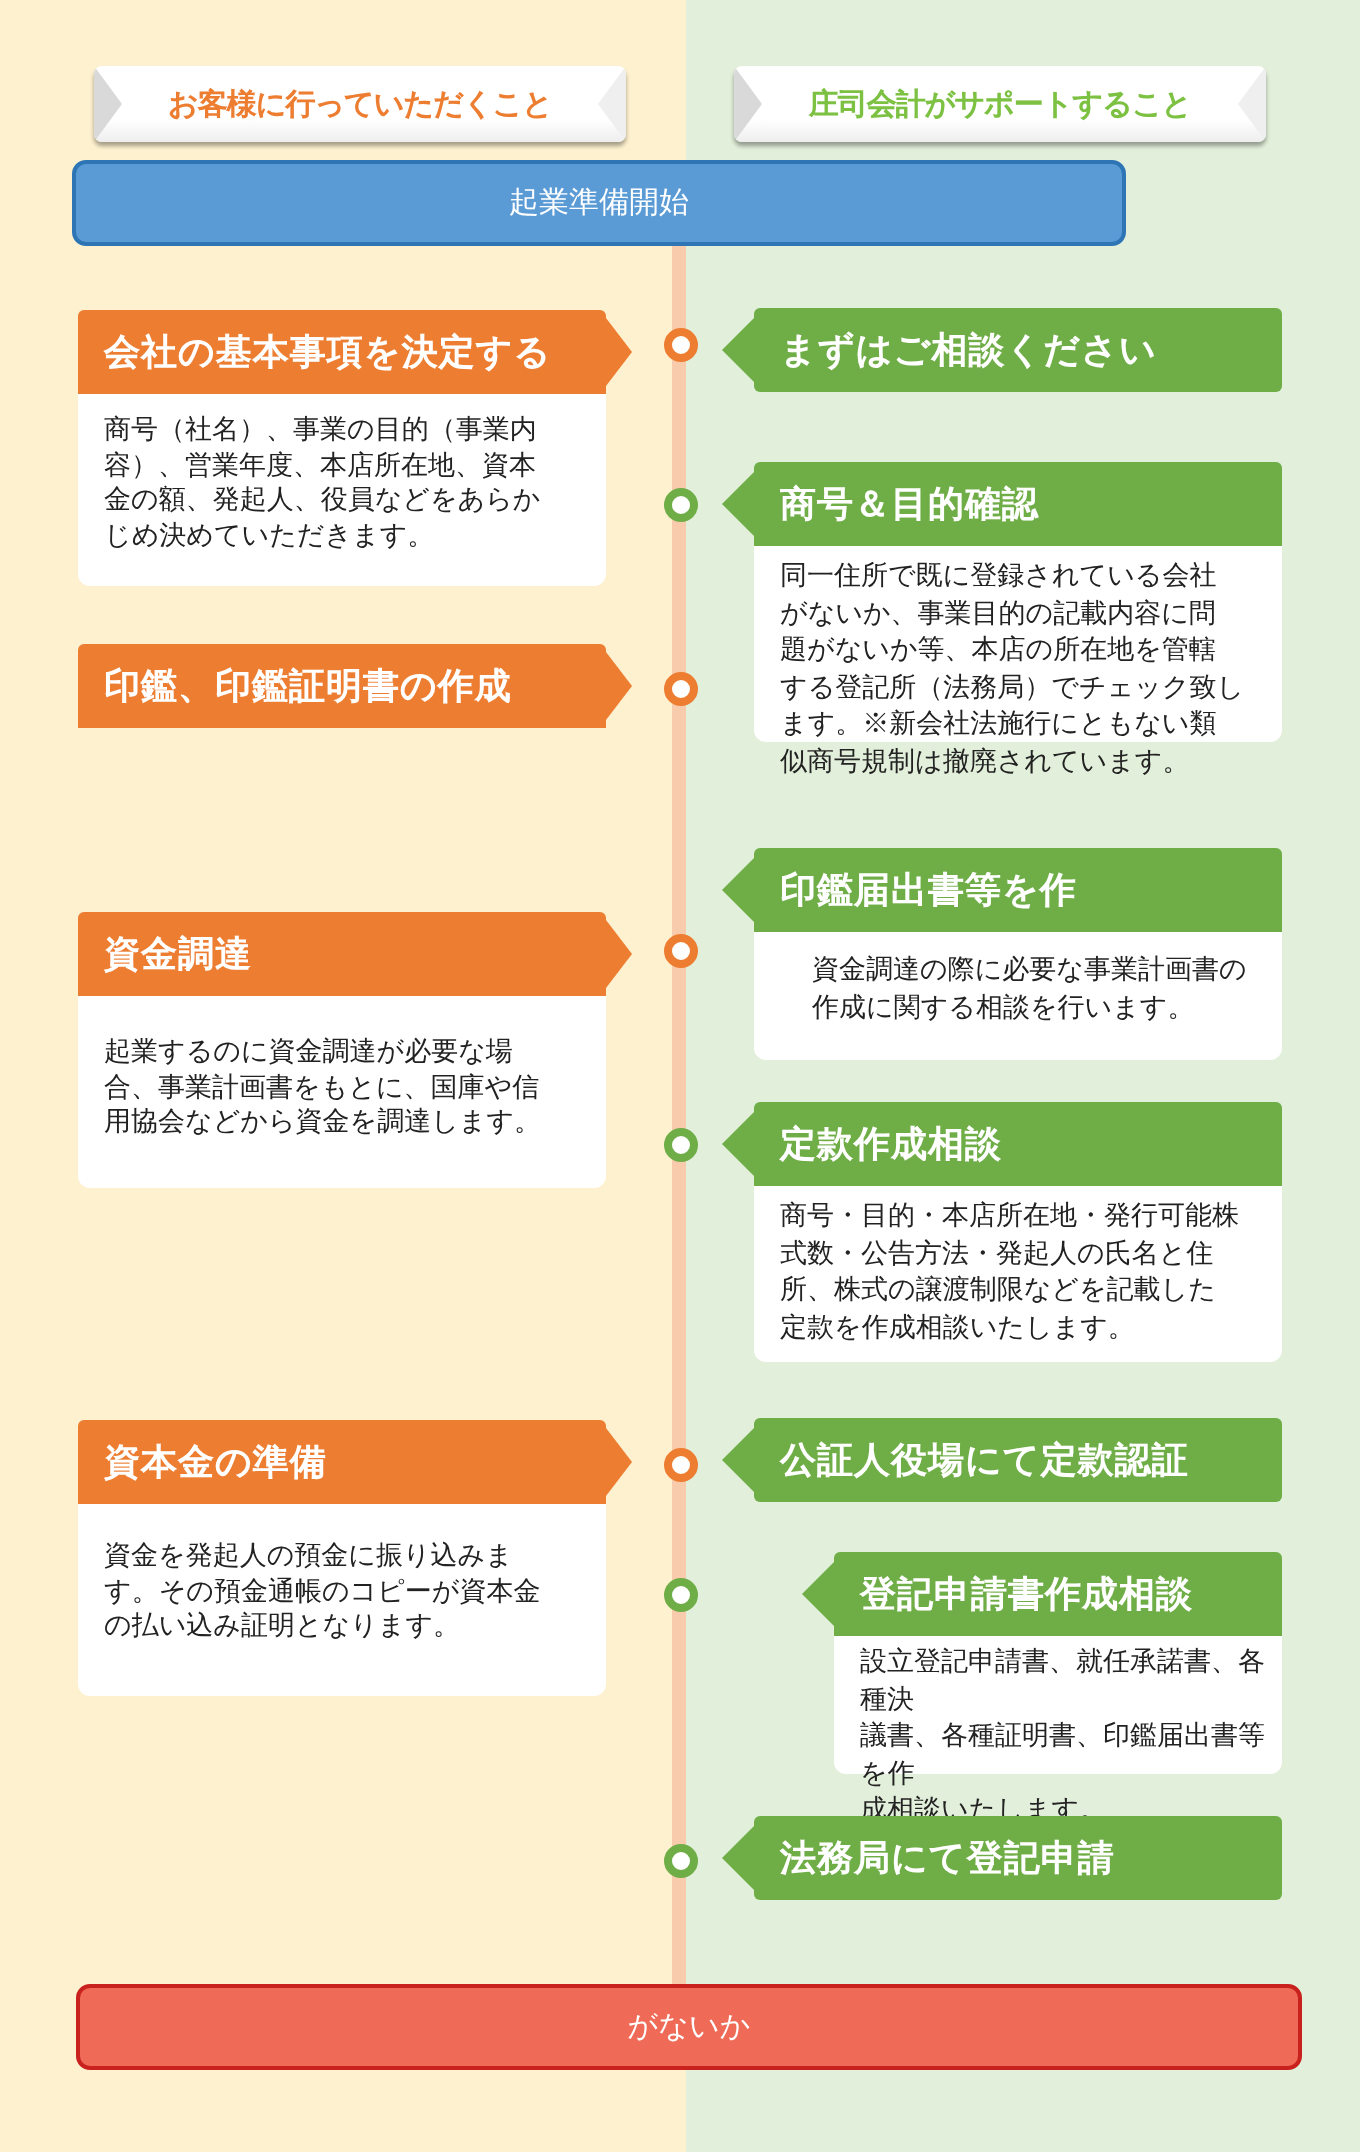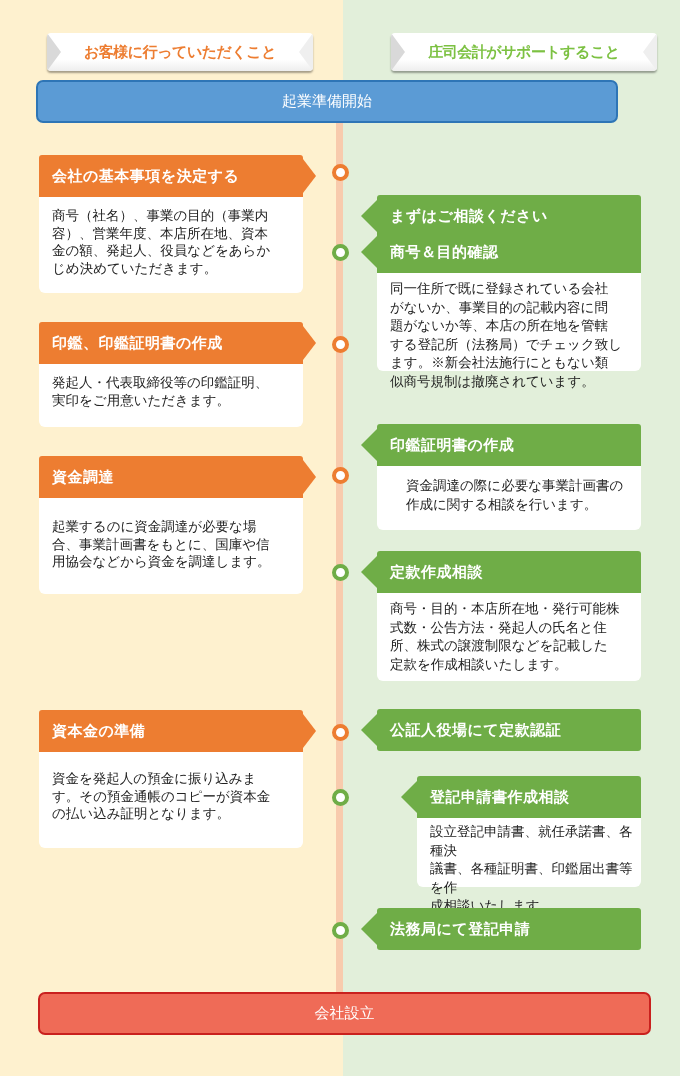--- a/index.html
+++ b/index.html
@@ -32,38 +32,38 @@
       border-top: 19px solid transparent; border-bottom: 19px solid transparent;
       border-left: 14px solid #d9d9d9;
     }
     .col-tab::after {
       content: ""; position: absolute; right: 0; top: 0; width: 0; height: 0;
       border-top: 19px solid transparent; border-bottom: 19px solid transparent;
       border-right: 14px solid #efefef;
     }
     .col-tab span { position: relative; z-index: 1; }
     .tab-left { left: 47px; color: #ED7D31; }
-    .tab-right { left: 367px; color: #7CC142; margin-left: 24px; }
+    .tab-right { left: 367px; color: #7CC142; }
 
     .bar {
       position: absolute; height: 43px; border-radius: 7px;
       display: flex; align-items: center; justify-content: center;
       color: #ffffff; font-size: 15px;
     }
-    .bar-start { left: 36px; top: 80px; width: 582px; background: #5B9BD5; border: 2px solid #2E75B6; }
+    .bar-start { left: 36px; top: 80px; width: 527px; background: #5B9BD5; border: 2px solid #2E75B6; }
     .bar-end { left: 38px; top: 992px; width: 613px; background: #EF6B57; border: 2px solid #C9211E; }
 
     .step { position: absolute; width: 264px; }
     .step.left { left: 39px; }
     .step.right { left: 377px; }
 
     .step-head {
       position: relative; height: 42px; padding-left: 13px;
       display: flex; align-items: center;
-      color: #ffffff; font-weight: bold; font-size: 15px; letter-spacing: 0.5px;
+      color: #ffffff; font-weight: bold; font-size: 18px; letter-spacing: 0.5px;
       border-radius: 3px 3px 0 0;
     }
     .step-head.solo { border-radius: 3px; }
     .left .step-head { background: #ED7D31; }
     .right .step-head { background: #6FAD47; }
 
     .left .step-head::after {
       content: ""; position: absolute; right: -13px; top: 4px; width: 0; height: 0;
       border-top: 17px solid transparent; border-bottom: 17px solid transparent;
       border-left: 13px solid #ED7D31;
@@ -111,54 +111,52 @@
 <div class="step left" style="top:155px;">
   <div class="step-head">会社の基本事項を決定する</div>
   <div class="step-body" style="height:96px;">商号（社名）、事業の目的（事業内
 容）、営業年度、本店所在地、資本
 金の額、発起人、役員などをあらか
 じめ決めていただきます。</div>
 </div>
 
 <div class="step left" style="top:322px;">
   <div class="step-head">印鑑、印鑑証明書の作成</div>
-  <div class="step-body" style="height:63px;">発起人・代表取締役等の印鑑証明、
-実印をご用意いただきます。</div>
 </div>
 
 <div class="step left" style="top:456px;">
   <div class="step-head">資金調達</div>
   <div class="step-body" style="height:96px; padding-top:20px;">起業するのに資金調達が必要な場
 合、事業計画書をもとに、国庫や信
 用協会などから資金を調達します。</div>
 </div>
 
 <div class="step left" style="top:710px;">
   <div class="step-head">資本金の準備</div>
   <div class="step-body" style="height:96px; padding-top:18px;">資金を発起人の預金に振り込みま
 す。その預金通帳のコピーが資本金
 の払い込み証明となります。</div>
 </div>
 
-<div class="step right" style="top:154px;margin-top:41px;">
+<div class="step right" style="top:154px;">
   <div class="step-head solo">まずはご相談ください</div>
 </div>
 
 <div class="step right" style="top:231px;">
   <div class="step-head">商号＆目的確認</div>
   <div class="step-body" style="height:98px;">同一住所で既に登録されている会社
 がないか、事業目的の記載内容に問
 題がないか等、本店の所在地を管轄
 する登記所（法務局）でチェック致し
 ます。※新会社法施行にともない類
 似商号規制は撤廃されています。</div>
 </div>
 
 <div class="step right" style="top:424px;">
-  <div class="step-head">印鑑証明書の作成</div>
+  <div class="step-head">印鑑届出書等を作</div>
   <div class="step-body" style="height:64px; padding-top:10px;padding-left:29px;">資金調達の際に必要な事業計画書の
 作成に関する相談を行います。</div>
 </div>
 
 <div class="step right" style="top:551px;">
   <div class="step-head">定款作成相談</div>
   <div class="step-body" style="height:88px;">商号・目的・本店所在地・発行可能株
 式数・公告方法・発起人の氏名と住
 所、株式の譲渡制限などを記載した
 定款を作成相談いたします。</div>
@@ -182,14 +180,14 @@
 <div class="node orange" style="top:164px;"></div>
 <div class="node green" style="top:244px;"></div>
 <div class="node orange" style="top:336px;"></div>
 <div class="node orange" style="top:467px;"></div>
 <div class="node green" style="top:564px;"></div>
 <div class="node orange" style="top:724px;"></div>
 <div class="node green" style="top:789px;"></div>
 <div class="node green" style="top:922px;"></div>
 
 <div class="bar bar-end">
-  <span>会社設立</span>
+  <span>がないか</span>
 </div>
 
 </body></html>

